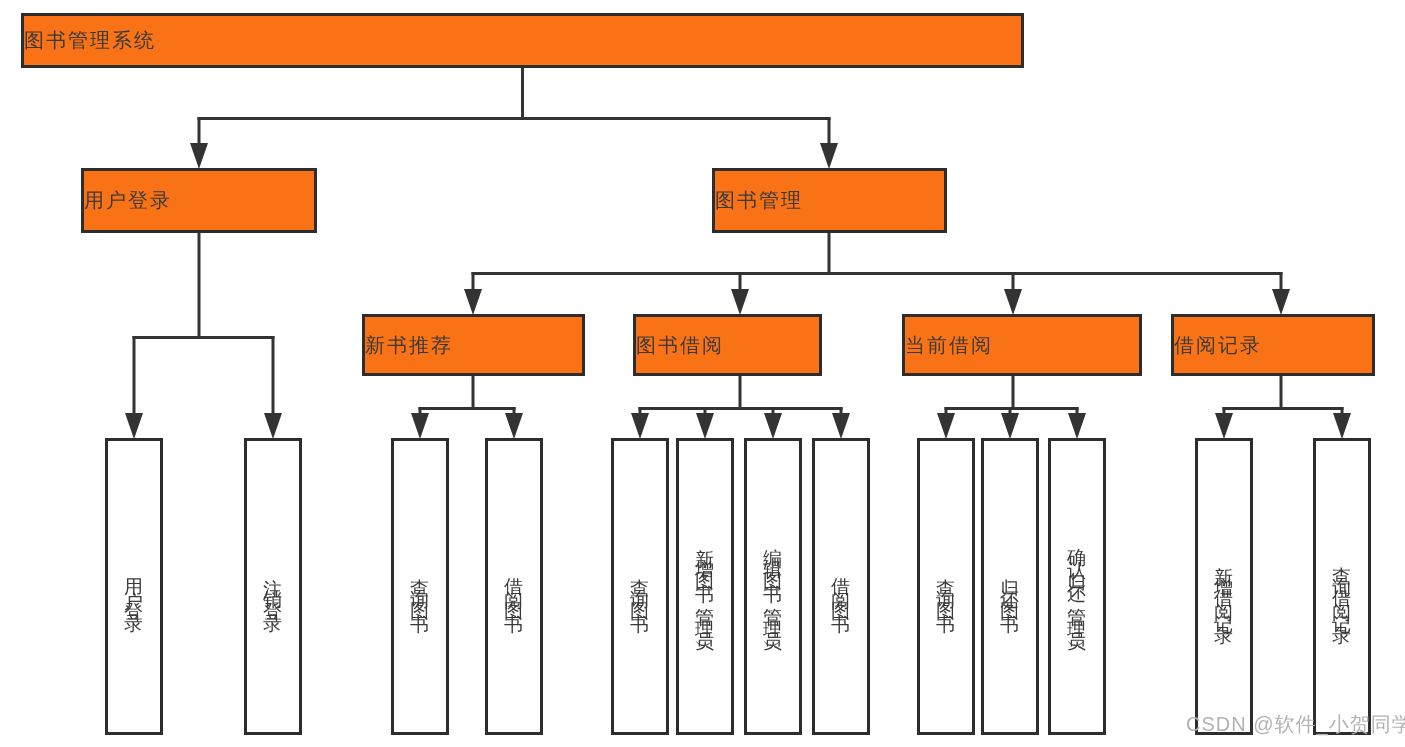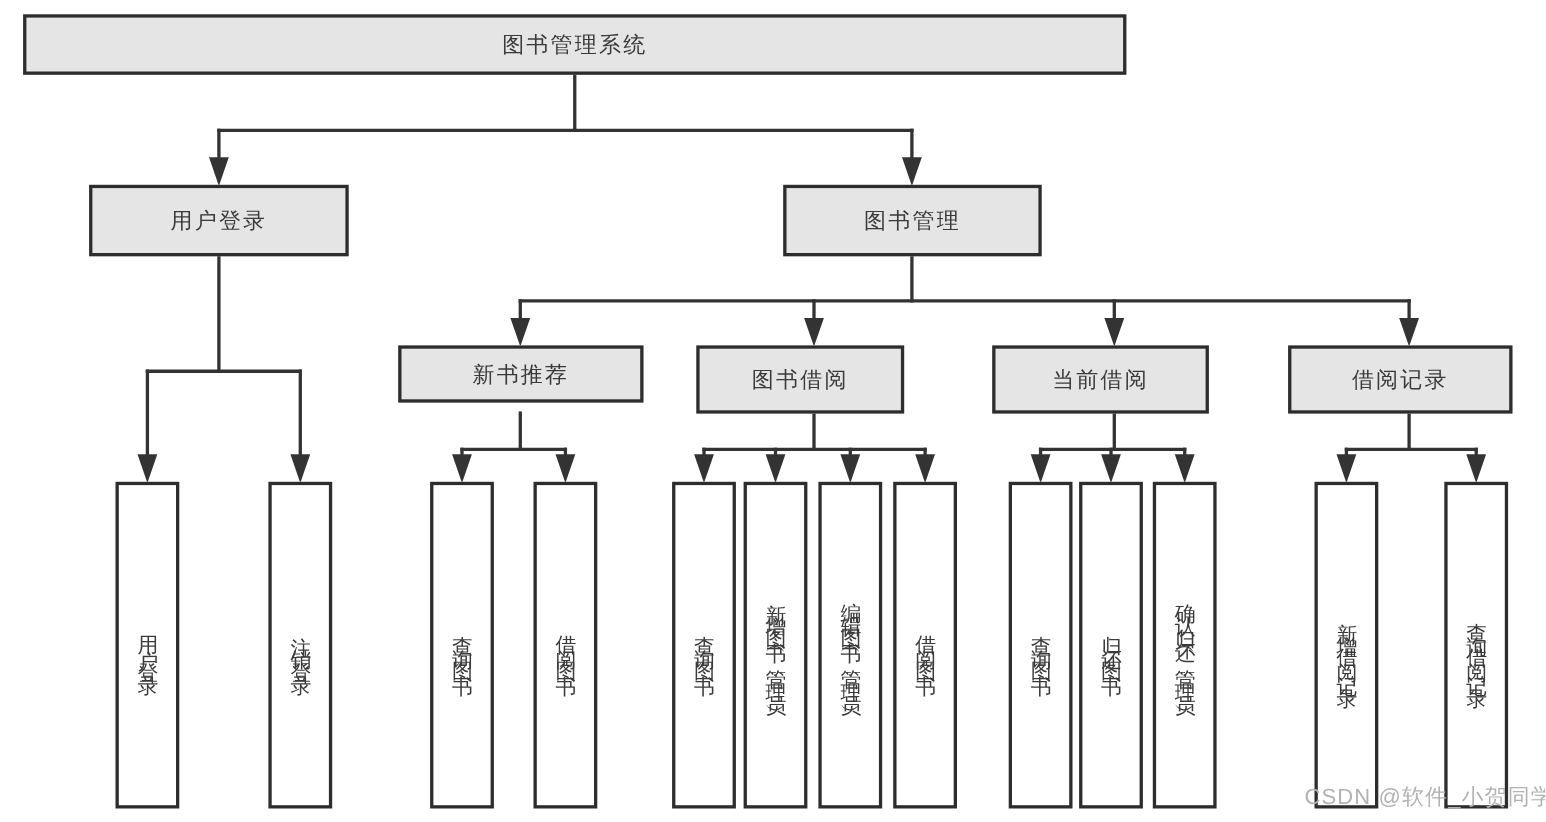--- a/index.html
+++ b/index.html
@@ -7,23 +7,23 @@
     position:relative;
     width:1405px;height:747px;
     background:#ffffff;
     overflow:hidden;
     font-family:"Liberation Sans","DejaVu Sans",sans-serif;
   }
   #connectors{position:absolute;left:0;top:0;width:1405px;height:747px;}
   .node{
     position:absolute;
     box-sizing:border-box;
-    background:#e5e5e5;
+    background:#f97316;
     border:3px solid #2d2d2d;
-    display:flex;align-items:center;justify-content:center;
+    display:flex;align-items:center;justify-content:flex-start;
     color:#3a3a3a;
     font-size:20px;
     letter-spacing:2px;
     white-space:nowrap;
     z-index:2;
   }
   .leaf{
     position:absolute;
     box-sizing:border-box;
     background:#ffffff;
@@ -126,27 +126,27 @@
     <span>图书管理系统</span>
   </div>
 
   <div class="node" style="left:81px;top:168px;width:236px;height:65px;">
     <span>用户登录</span>
   </div>
   <div class="node" style="left:712px;top:168px;width:235px;height:65px;">
     <span>图书管理</span>
   </div>
 
-  <div class="node" style="left:362px;top:314px;width:223px;height:52px;">
+  <div class="node" style="left:362px;top:314px;width:223px;height:62px;">
     <span>新书推荐</span>
   </div>
   <div class="node" style="left:633px;top:314px;width:189px;height:62px;">
     <span>图书借阅</span>
   </div>
-  <div class="node" style="left:902px;top:314px;width:197px;height:62px;">
+  <div class="node" style="left:902px;top:314px;width:240px;height:62px;">
     <span>当前借阅</span>
   </div>
   <div class="node" style="left:1171px;top:314px;width:204px;height:62px;">
     <span>借阅记录</span>
   </div>
 
   <div class="leaf" style="left:105px;top:438px;width:58px;height:297px;">
     <span class="vtext">用户登录</span>
   </div>
   <div class="leaf" style="left:244px;top:438px;width:58px;height:297px;">

